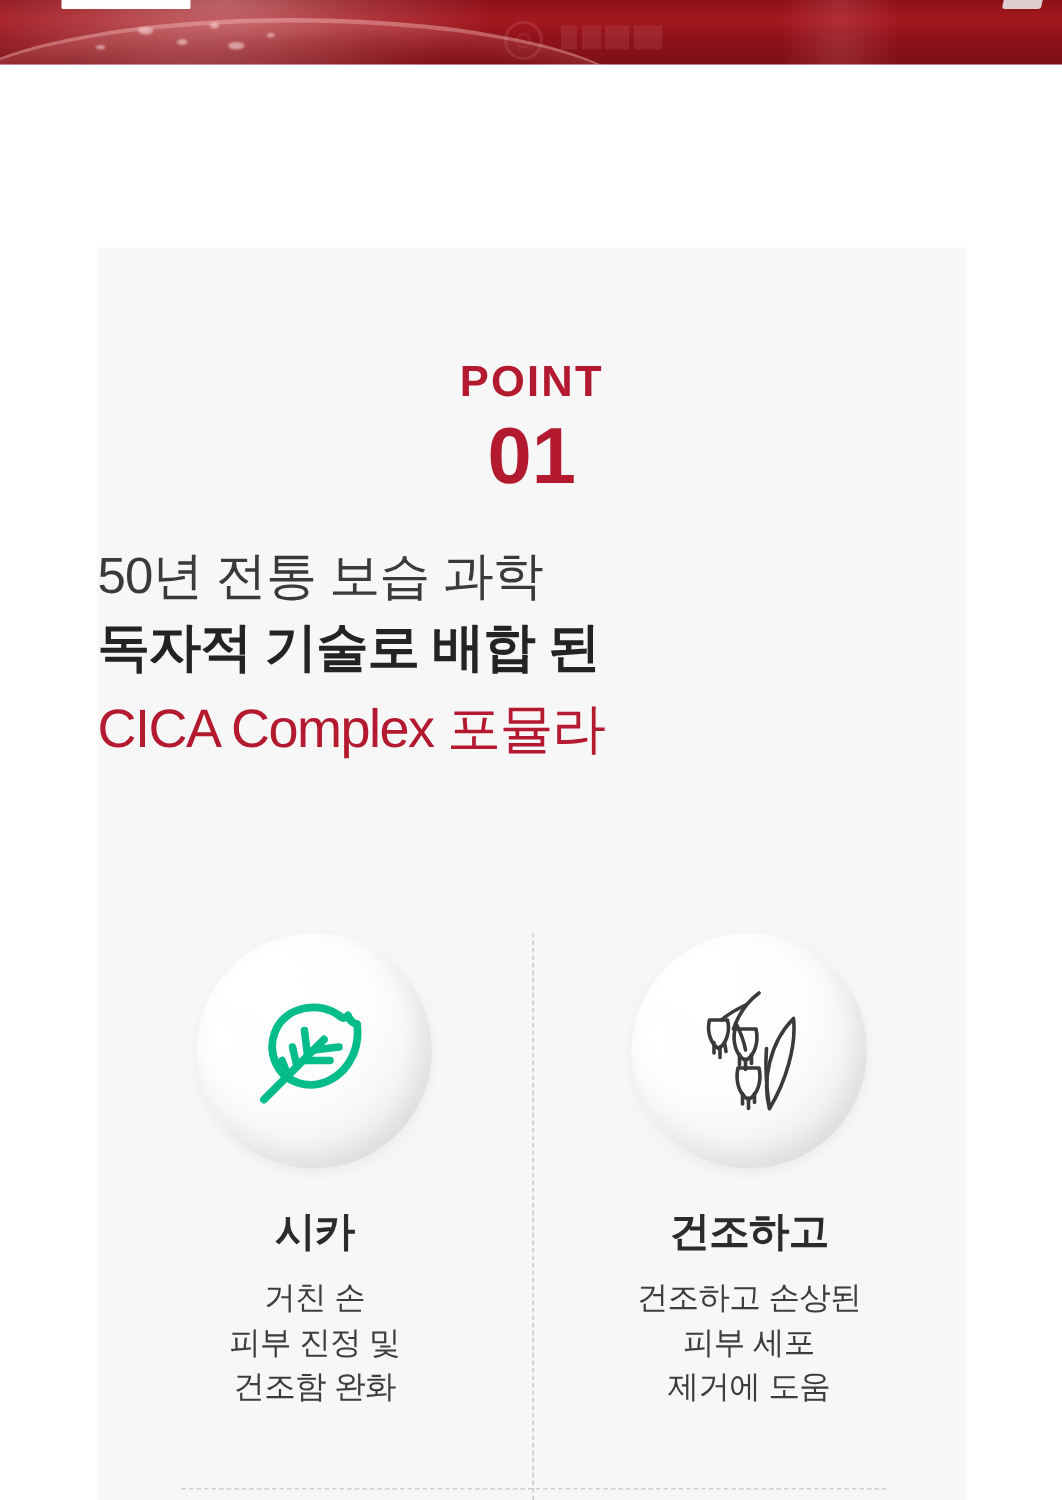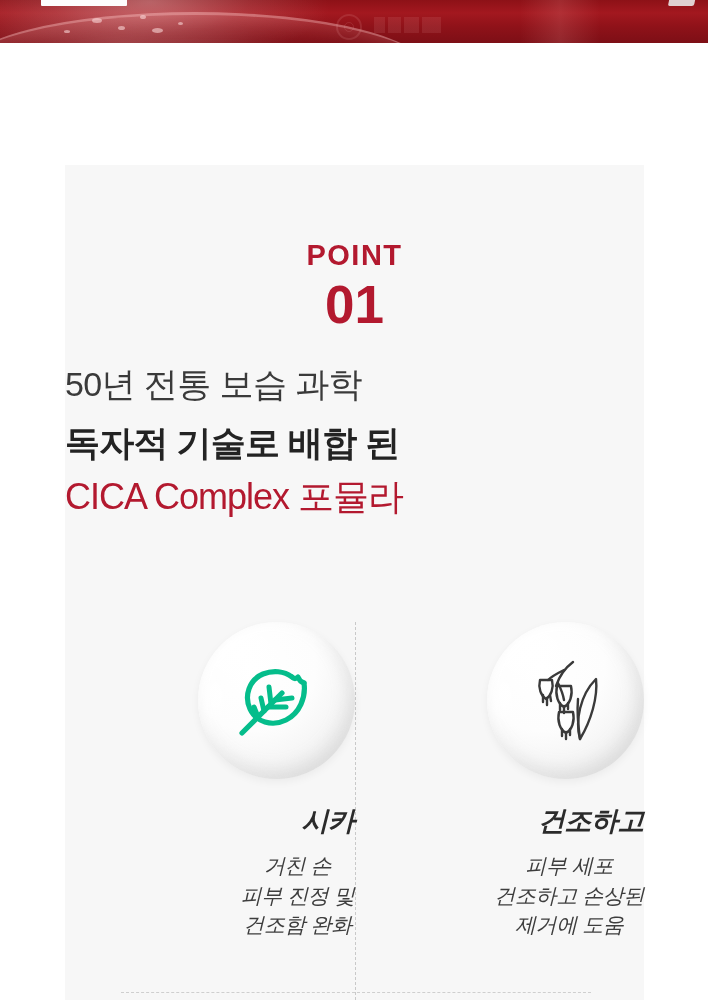--- a/index.html
+++ b/index.html
@@ -112,21 +112,21 @@
     position:absolute; left:0; right:0; top:199px;
   }
   .hl-1 {
     font-size:34px;
     font-weight:400;
     color:#3a3a3a;
     line-height:1.22;
     letter-spacing:-0.6px;
   }
   .hl-2 {
-    margin-top:17px;
+    margin-top:6px;
     font-size:35px;
     font-weight:bold;
     color:#232323;
     line-height:1.2;
     letter-spacing:-0.8px;
   }
   .hl-3 {
     margin-top:12px;
     font-size:36px;
     font-weight:normal;
@@ -150,22 +150,21 @@
   
   .cols {
     position:absolute; left:0; top:457px;
     width:579px;
     display:flex;
   }
   .col {
     width:50%;
     display:flex;
     flex-direction:column;
-    align-items:flex-end;
-    font-style:italic;
+    align-items:center;
   }
 
   
   .bubble {
     position:relative;
     width:157px; height:157px;
     border-radius:50%;
     background:
       radial-gradient(circle at 34% 28%, #ffffff 0%, #fdfdfd 42%, #f2f2f2 74%, #eaeaea 92%, #e2e2e2 100%);
     box-shadow:
@@ -302,21 +301,21 @@
               <path d="M47 74 L47 80"></path>
 
               <path d="M73 24 C75 42 68 66 57 84 C52 66 57 40 73 24 Z"></path>
 
               <path d="M57 84 C55 70 54 56 55 44"></path>
             </g>
           </svg>
         </div>
         <div class="ing-name">건조하고</div>
         <div class="ing-desc">
+          <div>건조하고 손상된</div>
           <div>피부 세포</div>
-          <div>건조하고 손상된</div>
           <div>제거에 도움</div>
         </div>
       </div>
 
     </div>
   </div>
 </div>
 
 </body></html>

